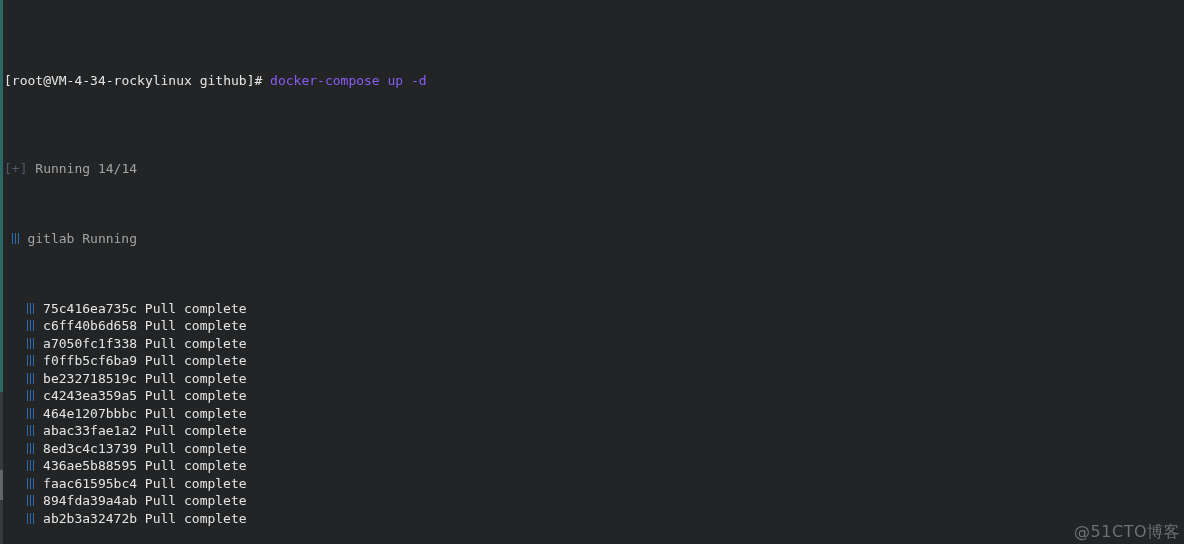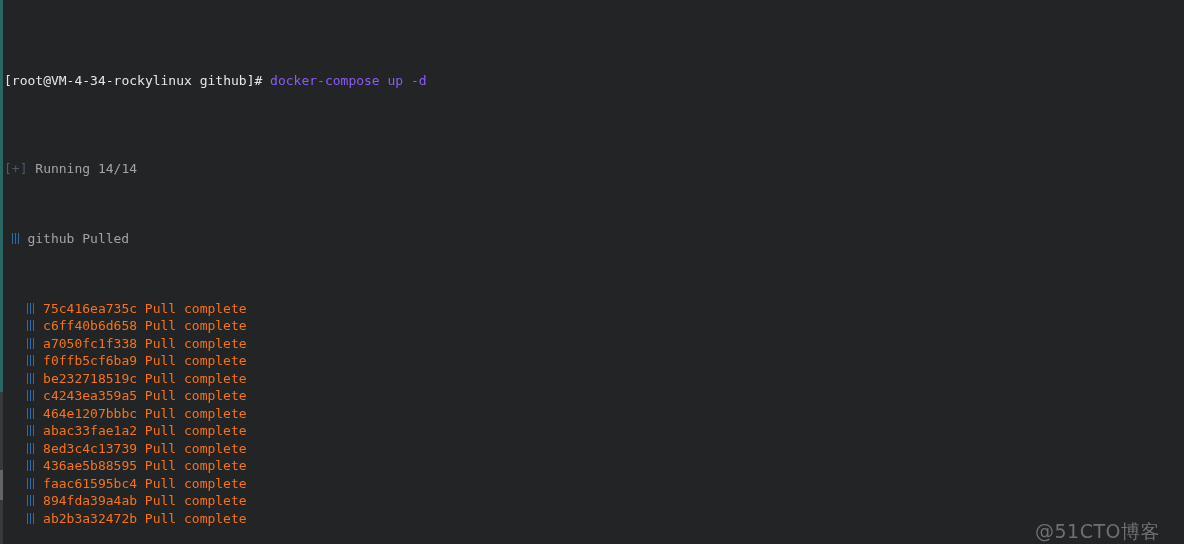--- a/index.html
+++ b/index.html
@@ -40,59 +40,59 @@
     white-space: pre;
   }
   .line {
     height: 17.5px;
     white-space: pre;
   }
   .prompt   { color: #e6e6e6; }
   .cmd      { color: #8b5cf6; }
   .dim      { color: #4a5a6a; }
   .blue     { color: #a3a3a3; }
-  .blue-dim { color: #f97316; }
+  .blue-dim { color: #e5e5e5; }
   .tofu {
     display: inline-block;
     width: 7.8px;
     height: 11px;
     vertical-align: -1px;
     background-image:
       linear-gradient(to right, #2d6fb5 1px, transparent 1px),
       linear-gradient(to right, transparent 3px, #2d6fb5 3px, #2d6fb5 4px, transparent 4px),
       linear-gradient(to right, transparent 6px, #2d6fb5 6px, #2d6fb5 7px, transparent 7px);
     background-size: 100% 100%;
     opacity: 0.95;
   }
   #watermark {
     position: absolute;
-    right: 24px;
+    right: 4px;
     bottom: 4px;
     font-family: "DejaVu Sans", "Liberation Sans", sans-serif;
-    font-size: 19px;
+    font-size: 16px;
     color: #6e7174;
     letter-spacing: 0.5px;
   }
 </style>
 </head>
 <body>
 
 <div id="terminal">
 
   <div id="scroll-indicator"></div>
 
   <div id="screen">
 
     
     <div class="line"><span class="prompt">[root@VM-4-34-rockylinux github]#</span><span class="cmd"> </span><span class="cmd">docker-compose up -d</span></div>
 
     
     <div class="line"><span class="dim">[+]</span><span> </span><span class="blue">Running 14/14</span></div>
 
-    <div class="line"><span> </span><span class="tofu"></span><span> </span><span class="blue">github Pulled</span></div>
+    <div class="line"><span> </span><span class="tofu"></span><span> </span><span class="blue">gitlab Running</span></div>
 
     <div id="layer-list"><div class="line"><span>   </span><span class="tofu"></span><span> </span><span class="blue-dim">75c416ea735c Pull complete</span></div><div class="line"><span>   </span><span class="tofu"></span><span> </span><span class="blue-dim">c6ff40b6d658 Pull complete</span></div><div class="line"><span>   </span><span class="tofu"></span><span> </span><span class="blue-dim">a7050fc1f338 Pull complete</span></div><div class="line"><span>   </span><span class="tofu"></span><span> </span><span class="blue-dim">f0ffb5cf6ba9 Pull complete</span></div><div class="line"><span>   </span><span class="tofu"></span><span> </span><span class="blue-dim">be232718519c Pull complete</span></div><div class="line"><span>   </span><span class="tofu"></span><span> </span><span class="blue-dim">c4243ea359a5 Pull complete</span></div><div class="line"><span>   </span><span class="tofu"></span><span> </span><span class="blue-dim">464e1207bbbc Pull complete</span></div><div class="line"><span>   </span><span class="tofu"></span><span> </span><span class="blue-dim">abac33fae1a2 Pull complete</span></div><div class="line"><span>   </span><span class="tofu"></span><span> </span><span class="blue-dim">8ed3c4c13739 Pull complete</span></div><div class="line"><span>   </span><span class="tofu"></span><span> </span><span class="blue-dim">436ae5b88595 Pull complete</span></div><div class="line"><span>   </span><span class="tofu"></span><span> </span><span class="blue-dim">faac61595bc4 Pull complete</span></div><div class="line"><span>   </span><span class="tofu"></span><span> </span><span class="blue-dim">894fda39a4ab Pull complete</span></div><div class="line"><span>   </span><span class="tofu"></span><span> </span><span class="blue-dim">ab2b3a32472b Pull complete</span></div></div>
 
     
     
 
     
 
     
     

